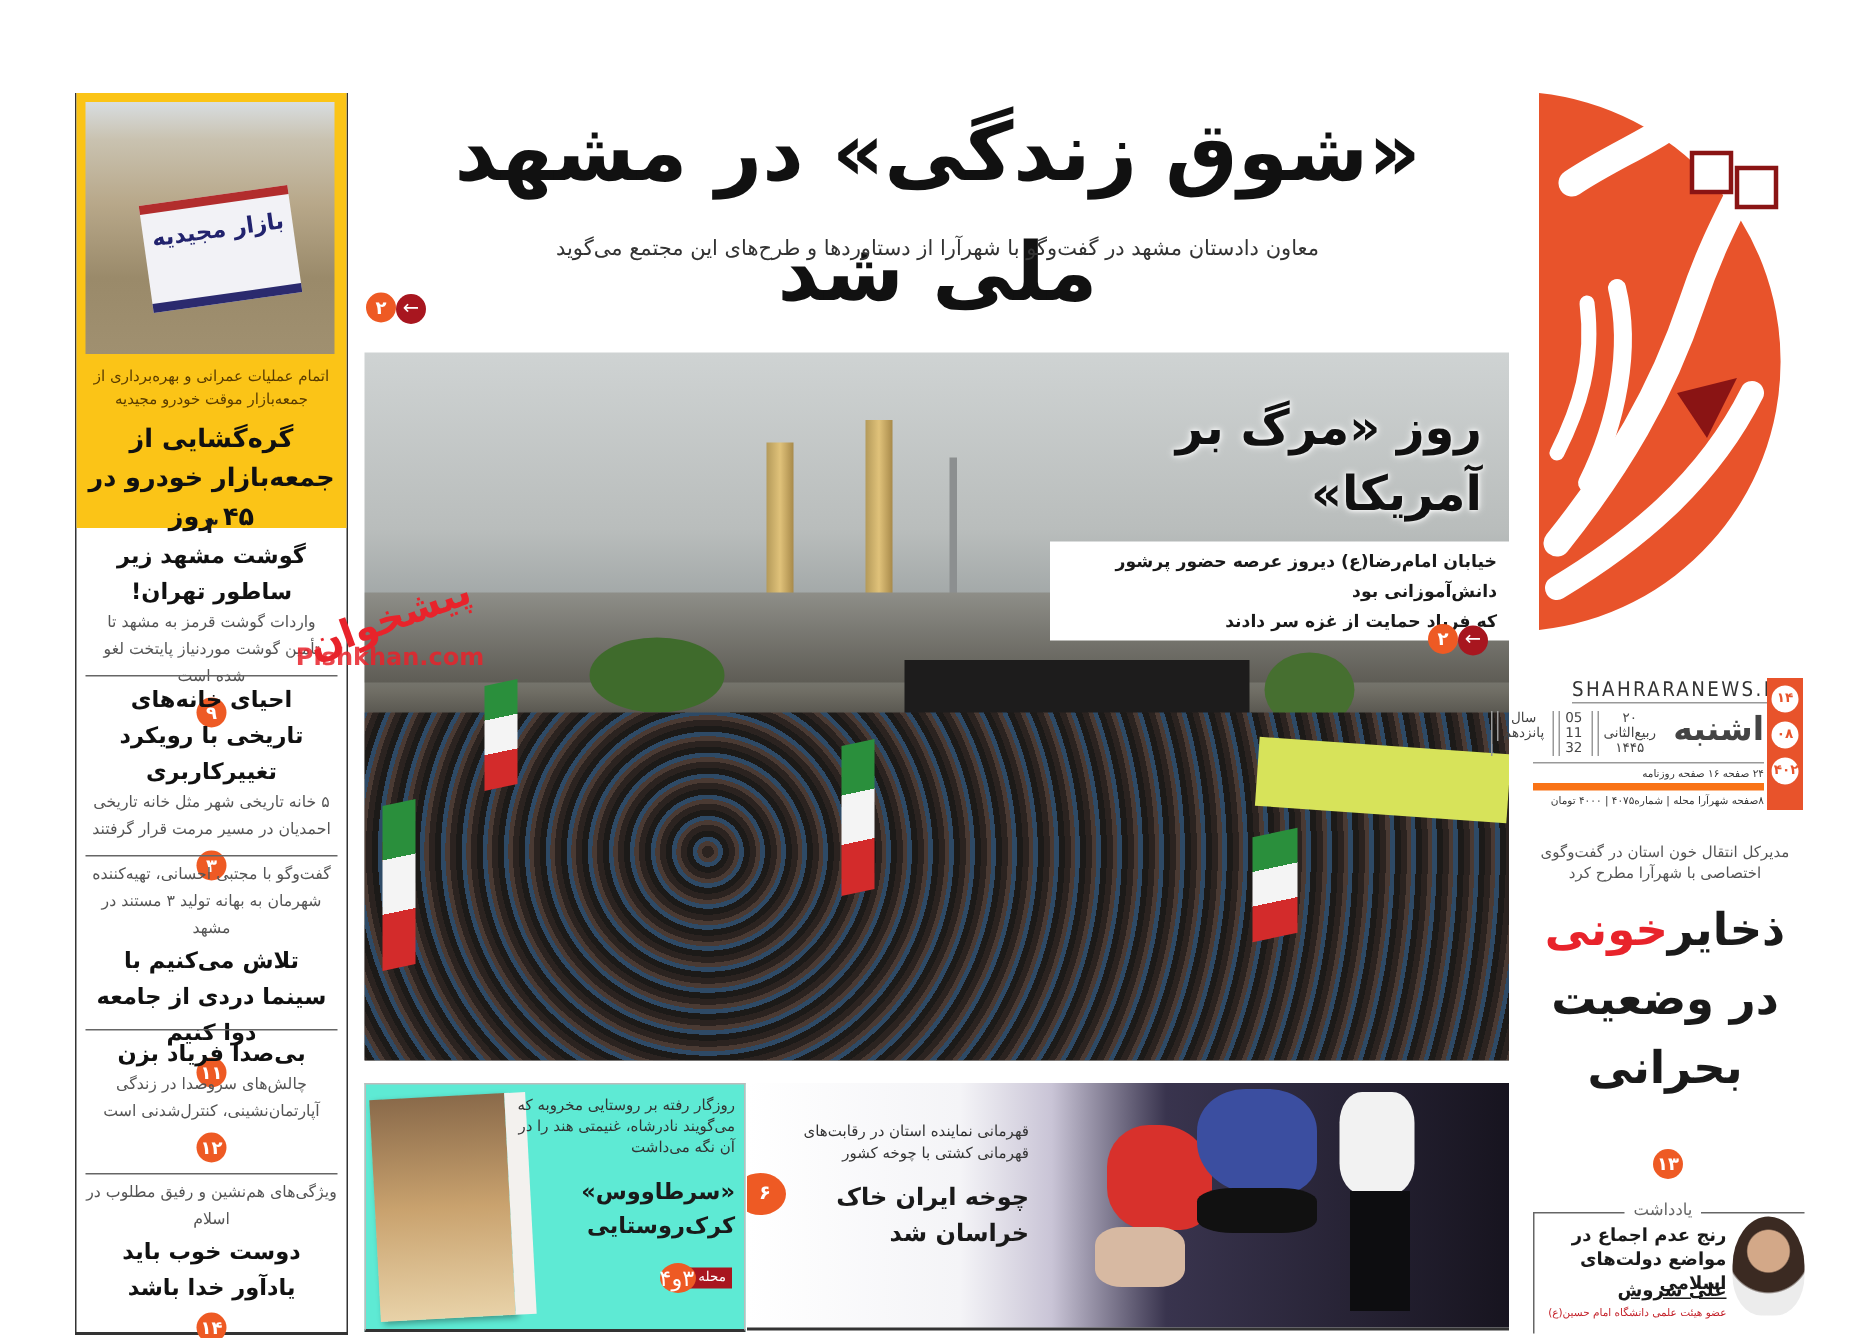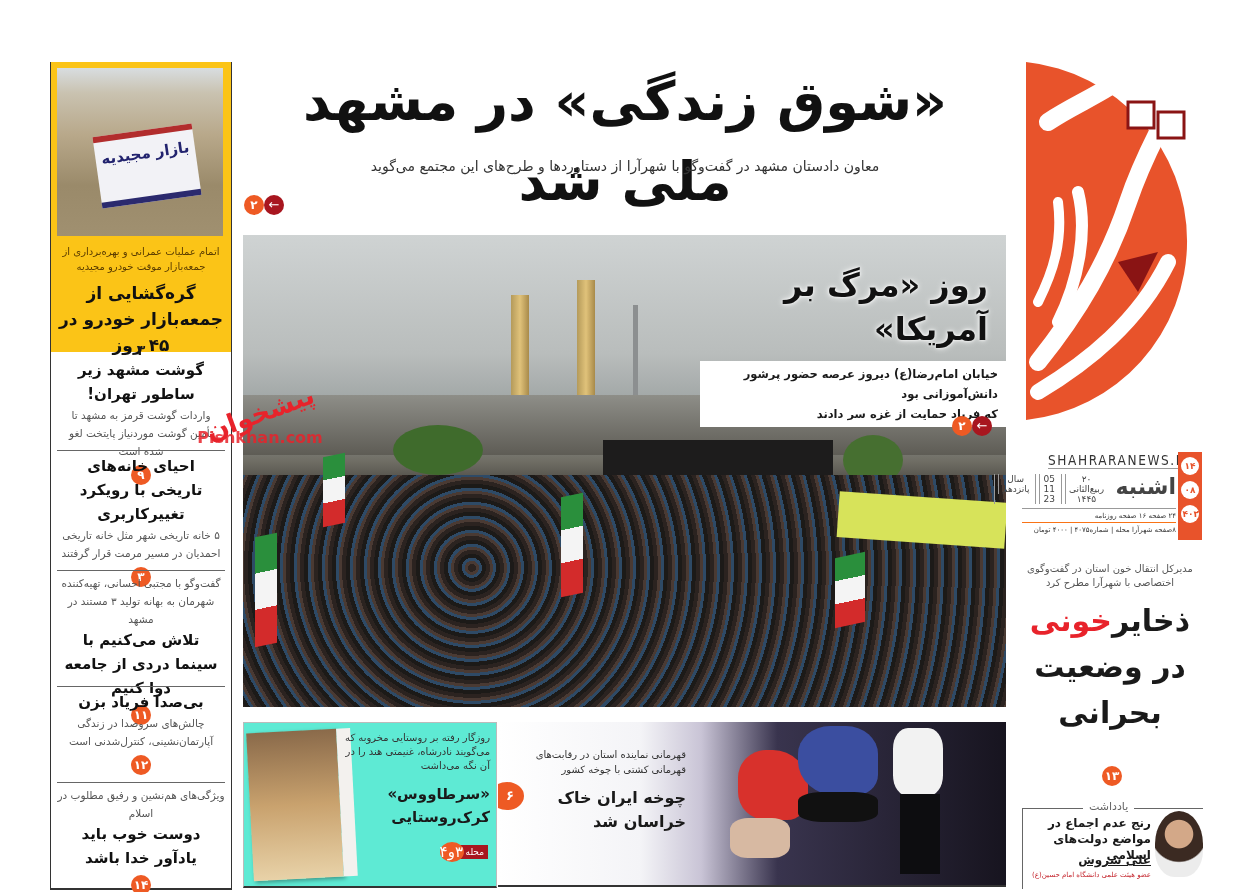--- a/index.html
+++ b/index.html
@@ -71,21 +71,21 @@
   #logo { left:1018px; top:62px; width:200px; height:358px; }
   #masthead { left:1022px; top:452px; width:180px; height:90px; }
   #mast-redbar { position:absolute; right:0; top:0; width:24px; height:88px; background:#e8532b; }
   #mast-redbar .num { display:block; width:18px; height:18px; margin:5px auto 6px; border-radius:50%; background:#fff; color:#e8532b; font-size:9px; font-weight:bold; line-height:18px; text-align:center; }
   #mast-site { position:absolute; right:0; top:0; width:154px; direction:ltr; font-size:13.5px; letter-spacing:1.6px; color:#333; text-align:left; border-bottom:1px solid #999; font-family:"DejaVu Sans Condensed","DejaVu Sans",sans-serif; }
   #mast-day { position:absolute; right:26px; top:22px; font-size:22px; font-weight:bold; color:#444; }
   #mast-dates { position:absolute; right:92px; top:22px; display:flex; direction:ltr; font-size:9px; color:#444; }
   #mast-dates div { border-left:1px solid #999; padding:0 3px; text-align:center; line-height:10px; }
   #mast-line1, #mast-line2 { position:absolute; left:0; width:154px; font-size:7px; color:#333; text-align:right; }
   #mast-line1 { top:56px; border-top:1px solid #999; padding-top:3px; }
-  #mast-line2 { top:70px; border-top:1px solid #f97316; padding-top:3px; }
+  #mast-line2 { top:70px; border-top:5px solid #f97316; padding-top:3px; }
 
   #right-kicker { left:1015px; top:562px; width:190px; font-size:10px; color:#555; line-height:14px; text-align:center; }
   #right-title { left:1015px; top:598px; width:190px; font-size:30px; font-weight:bold; line-height:46px; text-align:center; }
   #right-title .red { color:#e8232b; }
   #right-badge { left:1102px; top:765px; }
 
   #note-box { left:1022px; top:808px; width:180px; height:80px; border-top:1px solid #666; border-left:1px solid #666; }
   #note-label { position:absolute; left:60px; top:-9px; background:#fff; padding:0 6px; font-size:11px; color:#666; }
   #note-title { position:absolute; right:52px; top:6px; width:130px; text-align:right; font-size:12px; font-weight:bold; line-height:16px; }
   #note-author { position:absolute; right:52px; top:44px; font-size:12px; font-weight:bold;text-decoration:underline; }
@@ -226,21 +226,21 @@
   </div>
   <div id="mast-day">اشنبه</div>
   <div id="mast-dates">
     <div>
       <div>سال</div>
       <div>پانزدهم</div>
     </div>
     <div>
       <div>05</div>
       <div>11</div>
-      <div>23</div>
+      <div>32</div>
     </div>
     <div>
       <div>۲۰</div>
       <div>ربیع‌الثانی</div>
       <div>۱۴۴۵</div>
     </div>
   </div>
   <div id="mast-line1">۲۴ صفحه   ۱۶ صفحه روزنامه</div>
   <div id="mast-line2">۸صفحه شهرآرا محله | شماره۴۰۷۵ | ۴۰۰۰ تومان</div>
 </div>

